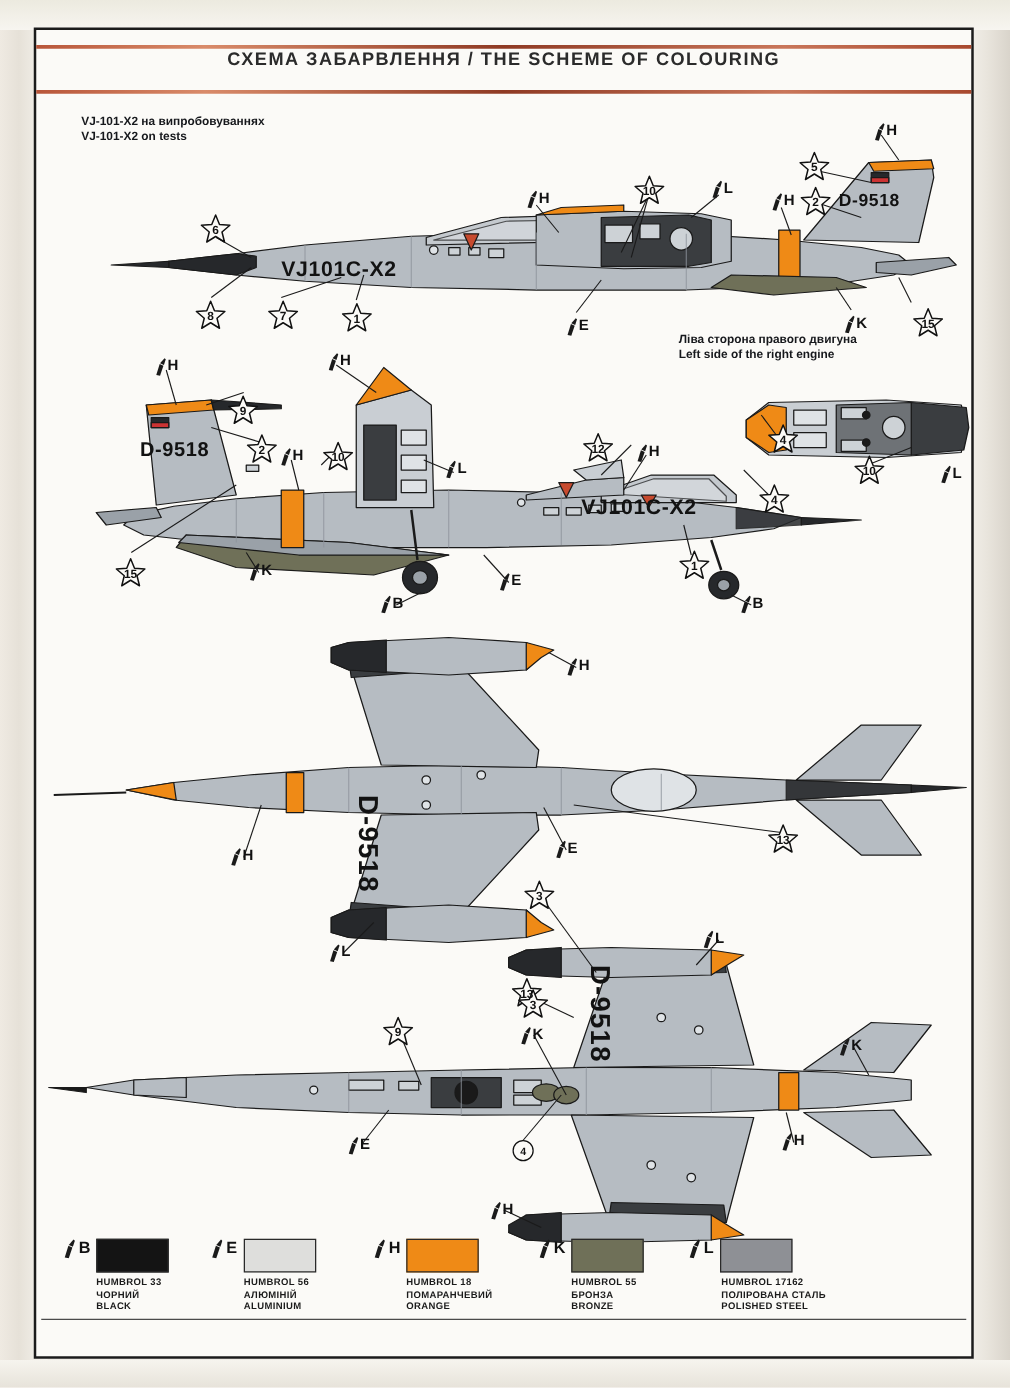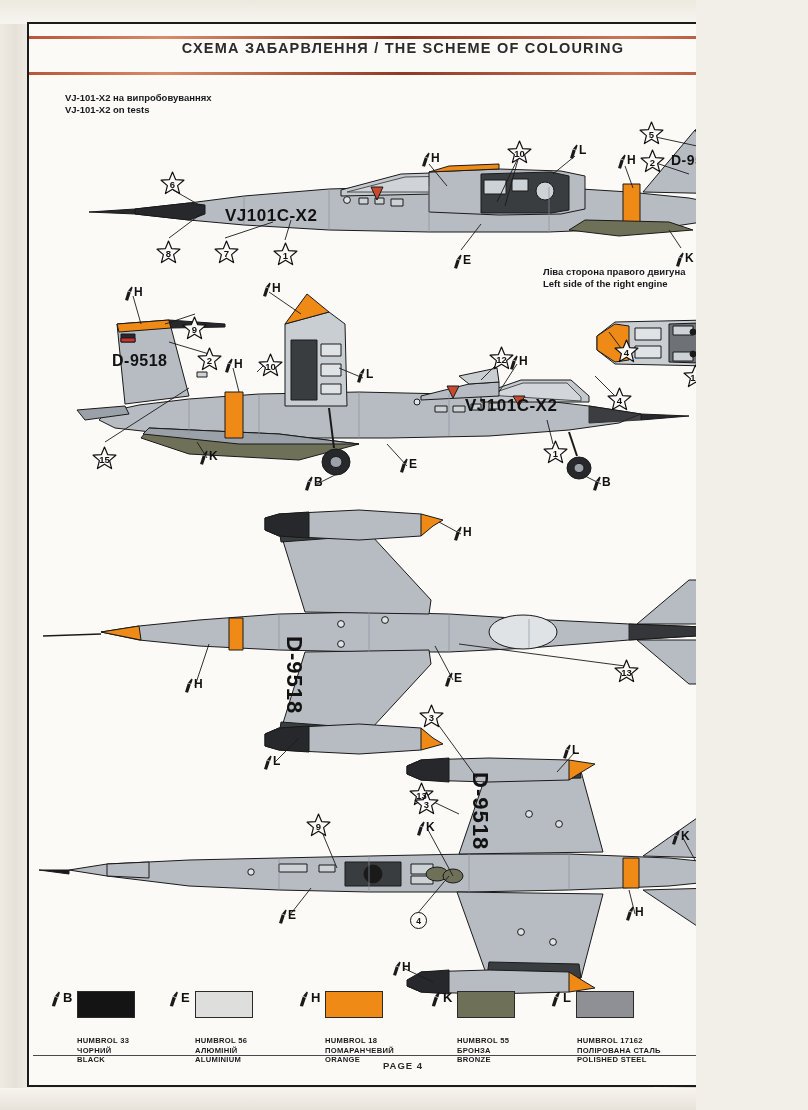--- a/index.html
+++ b/index.html
@@ -2,21 +2,21 @@
 <html><head>
 <meta charset="utf-8">
 <style>
   html, body {
     margin: 0; padding: 0;
     background: #f2efe9;
     font-family: "Liberation Sans", sans-serif;
   }
   #page {
     position: relative;
-    width: 696px; height: 1110px;
+    width: 808px; height: 1110px;
     background: #efece6;
     overflow: hidden;
   }
   
   #paper-edge-left { position:absolute; left:0; top:0; width:38px; height:1110px;
     background: linear-gradient(90deg,#efeae2 0%,#e6e1d8 40%,#f6f4ef 100%); }
   #paper-edge-right { position:absolute; right:0; top:0; width:42px; height:1110px;
     background: linear-gradient(270deg,#d9d4cb 0%,#e9e5dd 45%,#f7f5f1 100%); }
   #paper-edge-top { position:absolute; left:0; top:0; width:808px; height:24px;
     background: linear-gradient(180deg,#eceadf 0%,#f7f5f0 100%); }
@@ -89,21 +89,21 @@
   }
 
   
   #legend { position:absolute; left: 22px; top: 967px; width: 710px; height: 70px; }
   .legend-item { position:absolute; top:0; }
   .legend-head { display:flex; align-items:flex-start; gap:3px; }
   .legend-head .brush { width:9px; height:16px; }
   .legend-head .ltr { font-size:13px; font-weight:700; color:#111; line-height:14px; }
   .swatch { width:56px; height:25px; border:1px solid #2a2a2a; margin-left:5px; }
   .legend-text {
-    margin-top:18px; font-size:7.6px; font-weight:700; line-height:9.6px;
+    margin-top:3px; font-size:7.6px; font-weight:700; line-height:9.6px;
     color:#1b1b1b; letter-spacing:0.3px; white-space:pre-line;
   }
   .legend-row { display:flex; align-items:flex-start; }
 
   
   #footer-rule { position:absolute; left:4px; top:1031px; width:740px; height:1px; background:#4a4a4a; }
   #page-num {
     position:absolute; left:0; top:1036px; width:748px; text-align:center;
     font-size:9.5px; font-weight:700; letter-spacing:1px; color:#2a2a2a;
   }
@@ -466,21 +466,21 @@
             <path d="M13.5,1 L16.6,8.6 L24.9,9.2 L18.6,14.6 L20.6,22.6 L13.5,18.2 L6.4,22.6 L8.4,14.6 L2.1,9.2 L10.4,8.6 Z" fill="#fbfaf7" stroke="#111" stroke-width="1.2" stroke-linejoin="round"></path>
           </svg>
           <span>10</span>
         </div>
         <div class="star" style="left: 62px; top: 422px;">
           <svg width="27" height="26" viewBox="0 0 27 26">
             <path d="M13.5,1 L16.6,8.6 L24.9,9.2 L18.6,14.6 L20.6,22.6 L13.5,18.2 L6.4,22.6 L8.4,14.6 L2.1,9.2 L10.4,8.6 Z" fill="#fbfaf7" stroke="#111" stroke-width="1.2" stroke-linejoin="round"></path>
           </svg>
           <span>15</span>
         </div>
-        <div class="star" style="left: 459px; top: 322px;">
+        <div class="star" style="left: 436px; top: 322px;">
           <svg width="27" height="26" viewBox="0 0 27 26">
             <path d="M13.5,1 L16.6,8.6 L24.9,9.2 L18.6,14.6 L20.6,22.6 L13.5,18.2 L6.4,22.6 L8.4,14.6 L2.1,9.2 L10.4,8.6 Z" fill="#fbfaf7" stroke="#111" stroke-width="1.2" stroke-linejoin="round"></path>
           </svg>
           <span>12</span>
         </div>
         <div class="star" style="left: 584px; top: 315px;">
           <svg width="27" height="26" viewBox="0 0 27 26">
             <path d="M13.5,1 L16.6,8.6 L24.9,9.2 L18.6,14.6 L20.6,22.6 L13.5,18.2 L6.4,22.6 L8.4,14.6 L2.1,9.2 L10.4,8.6 Z" fill="#fbfaf7" stroke="#111" stroke-width="1.2" stroke-linejoin="round"></path>
           </svg>
           <span>4</span>
@@ -796,16 +796,15 @@
             </div>
             <div class="swatch" style="background: rgb(142, 144, 149);"></div>
           </div>
           <div class="legend-text" style="margin-left: 26px;">HUMBROL 17162
 ПОЛІРОВАНА СТАЛЬ
 POLISHED STEEL</div>
         </div>
       </div>
 
     <div id="footer-rule"></div>
-    <div id="page-num">PAGE 4</div>
 
   </div>
 </div>
 
 </body></html>

